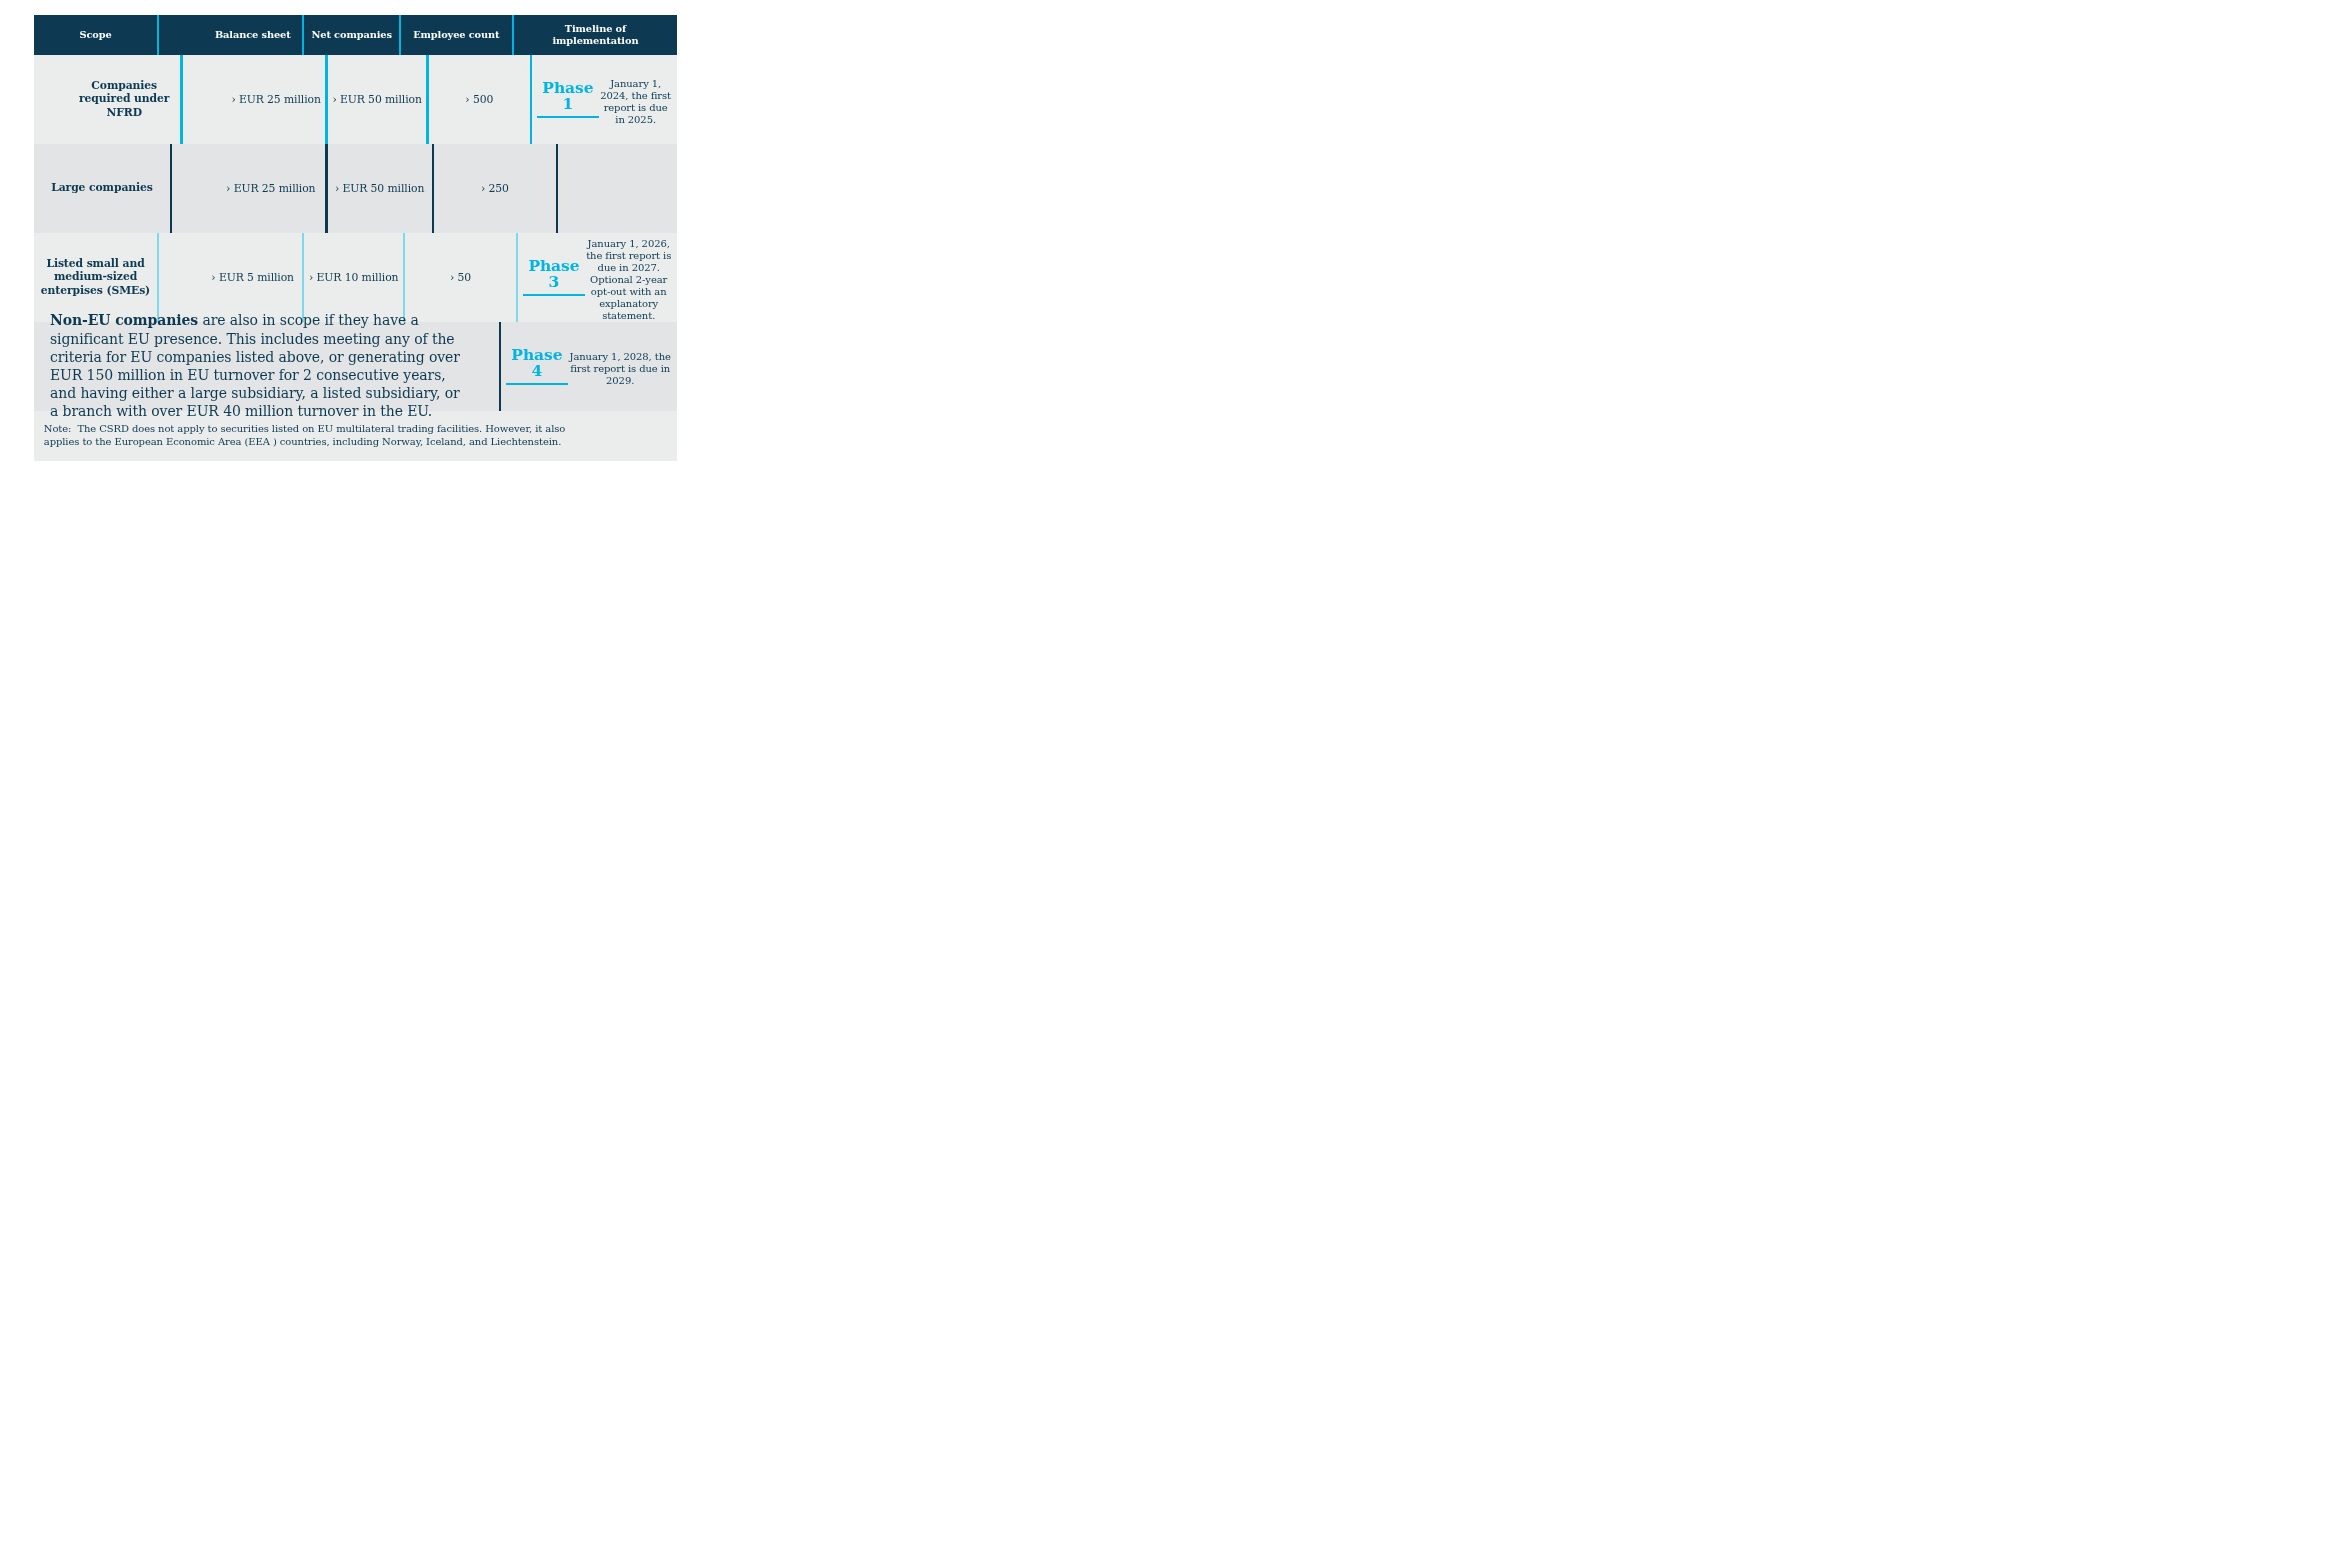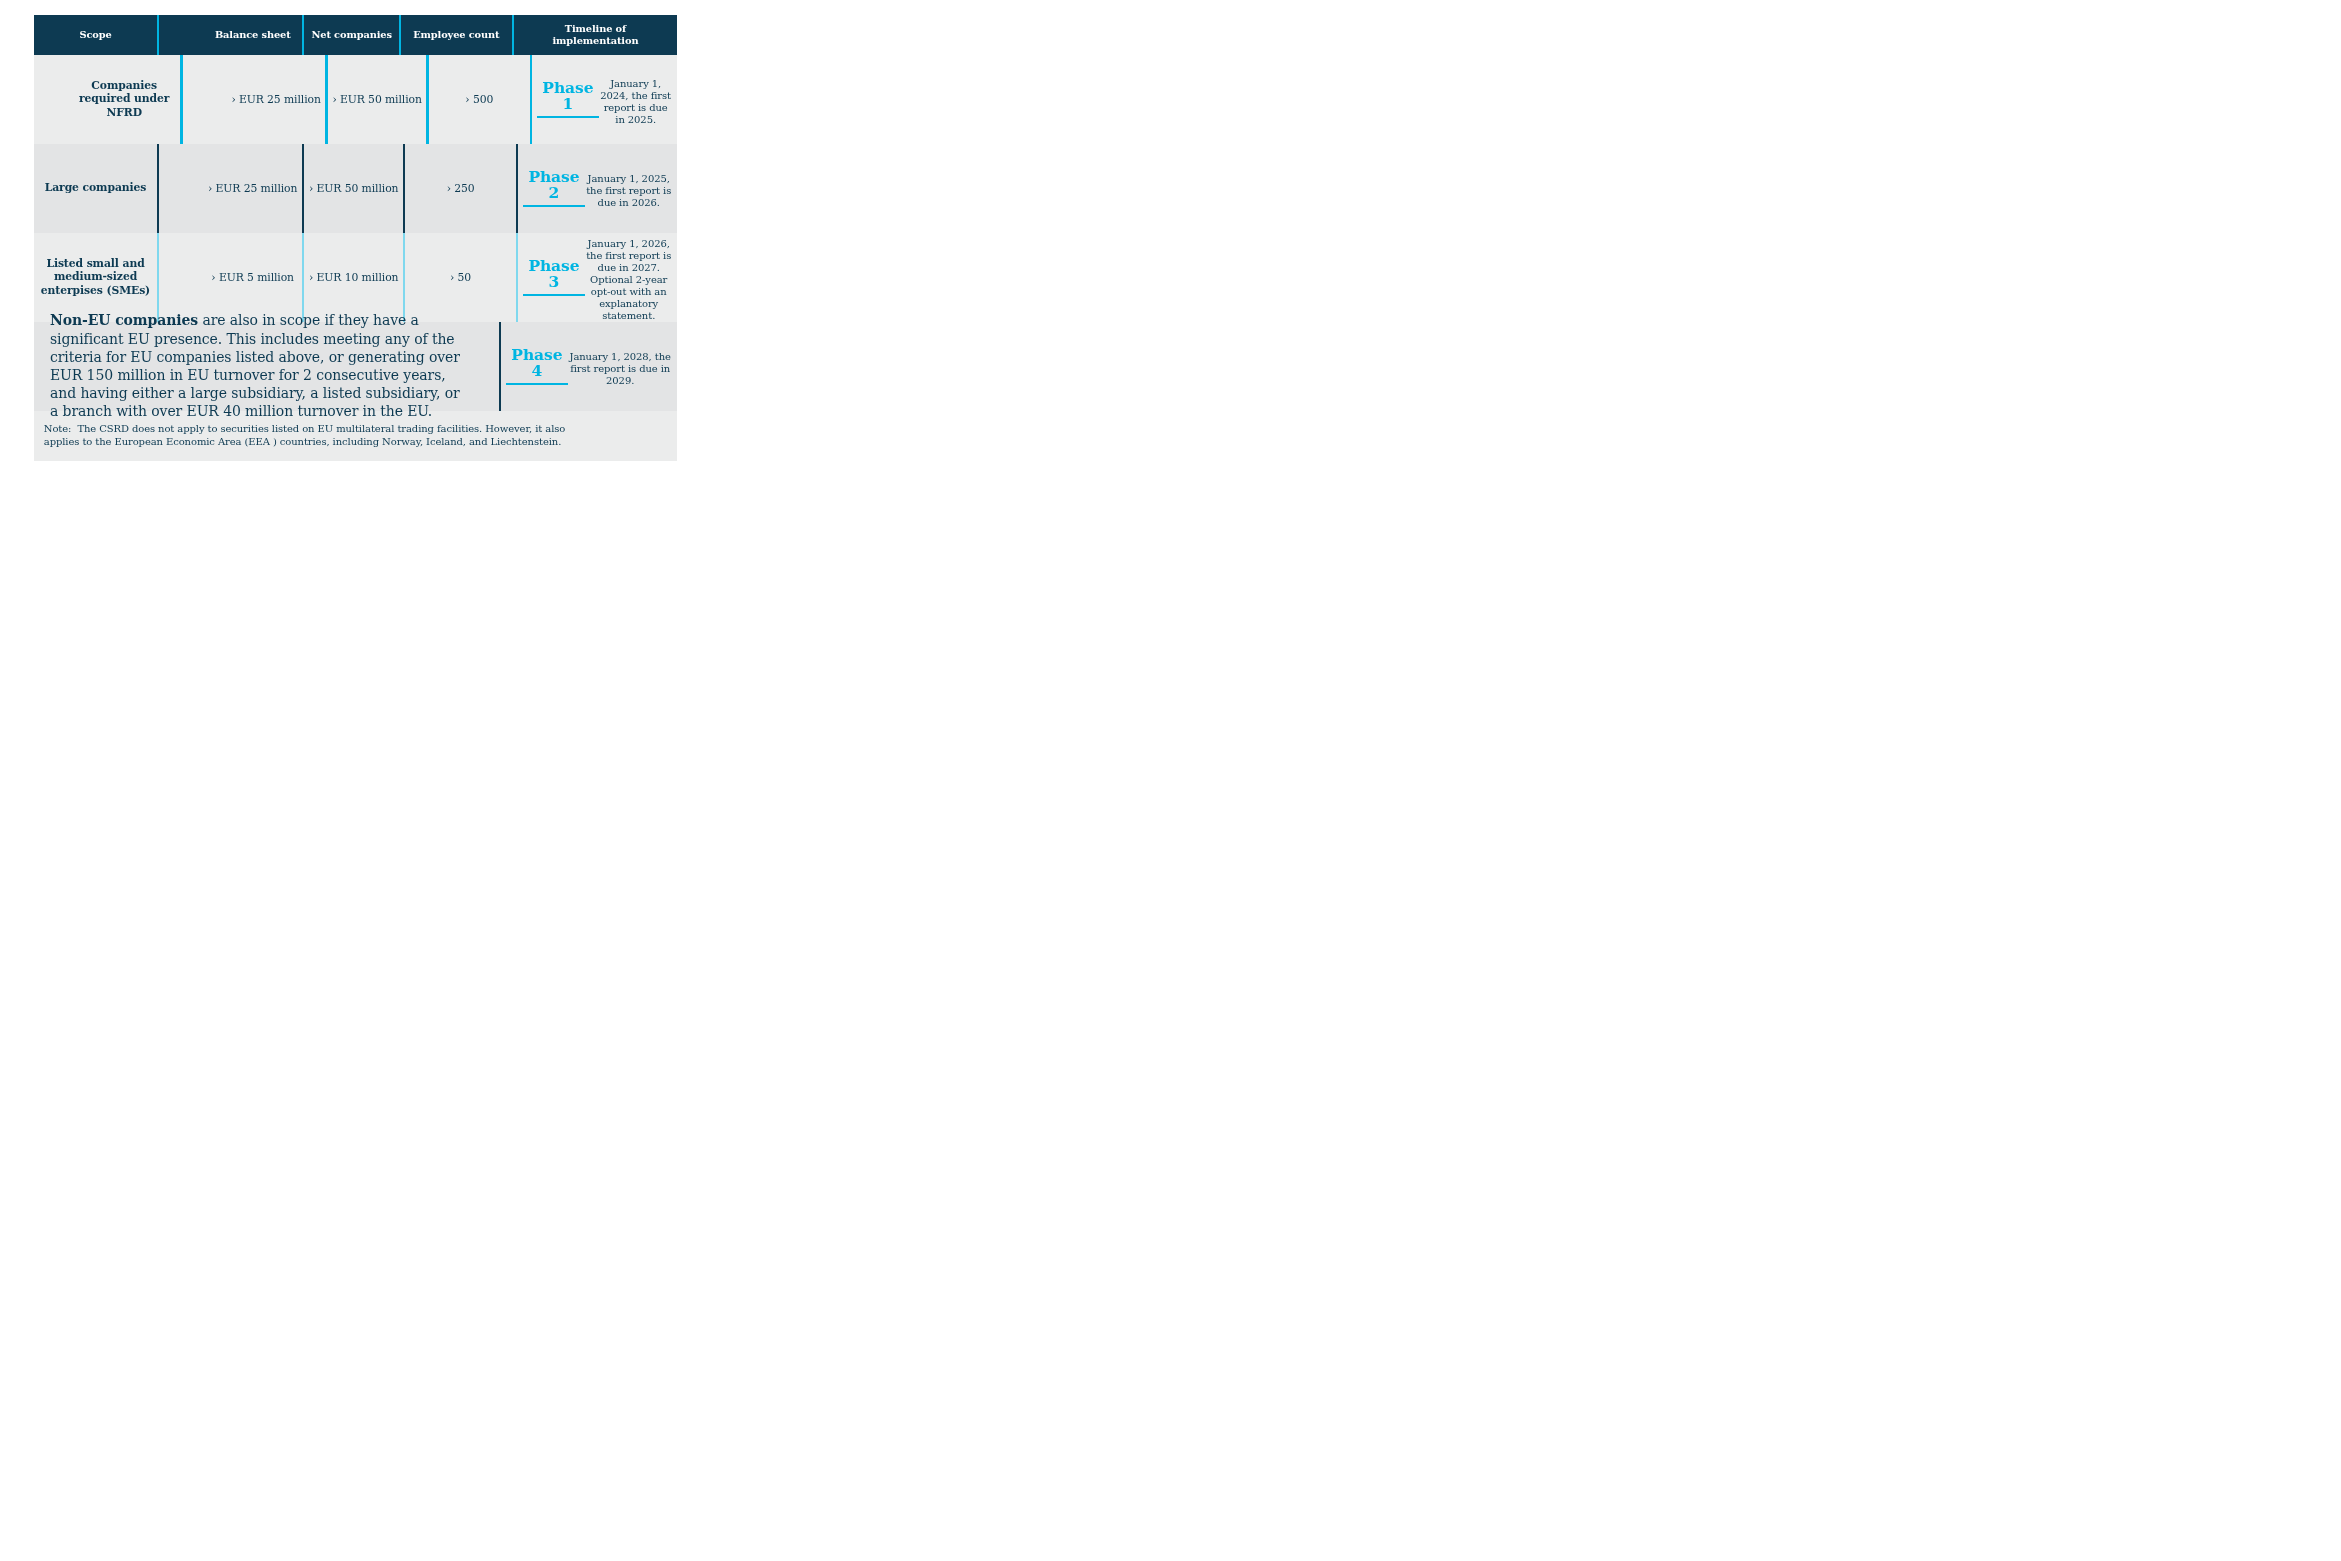--- a/index.html
+++ b/index.html
@@ -120,26 +120,20 @@
         </div>
       <div class="vsep sep-dark"></div>
       <div class="cell w3">
           <span class="val">› EUR 50 million</span>
         </div>
       <div class="vsep sep-dark"></div>
       <div class="cell w4">
           <span class="val">› 250</span>
         </div>
       <div class="vsep sep-dark"></div>
-      <div class="cell w5">
-        <div class="phase">
-          <span class="phase-title">Phase 2</span>
-          <p class="phase-details">January 1, 2025, the first report is due in 2026.</p>
-        </div>
-      </div>
     </div>
 
     <div class="row r3">
       <div class="cell w1">
           <div class="scope">Listed small and medium-sized enterpises (SMEs)</div>
         </div>
       <div class="vsep sep-light"></div>
       <div class="cell w2">
           <span class="val">› EUR 5 million</span>
         </div>

